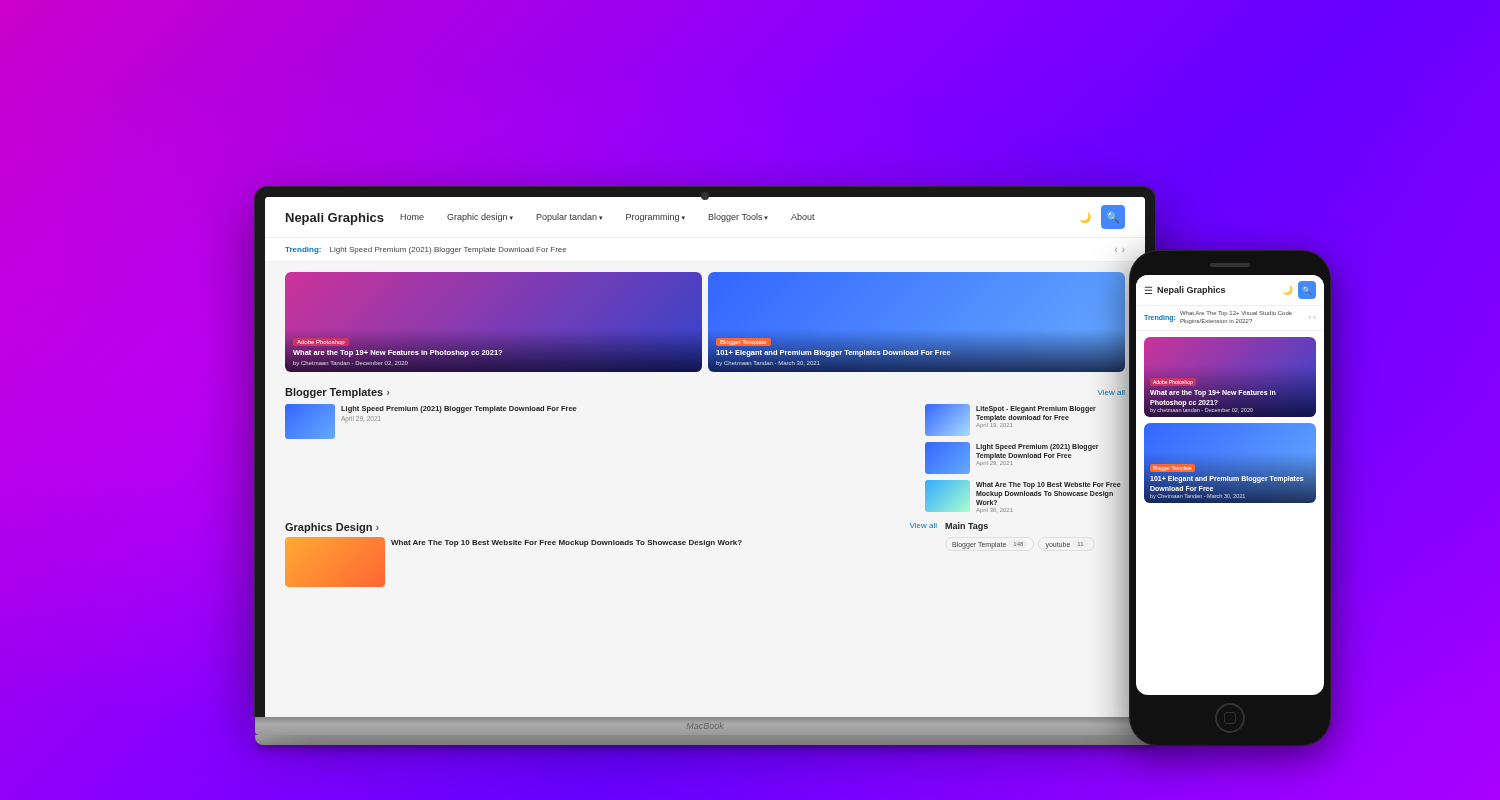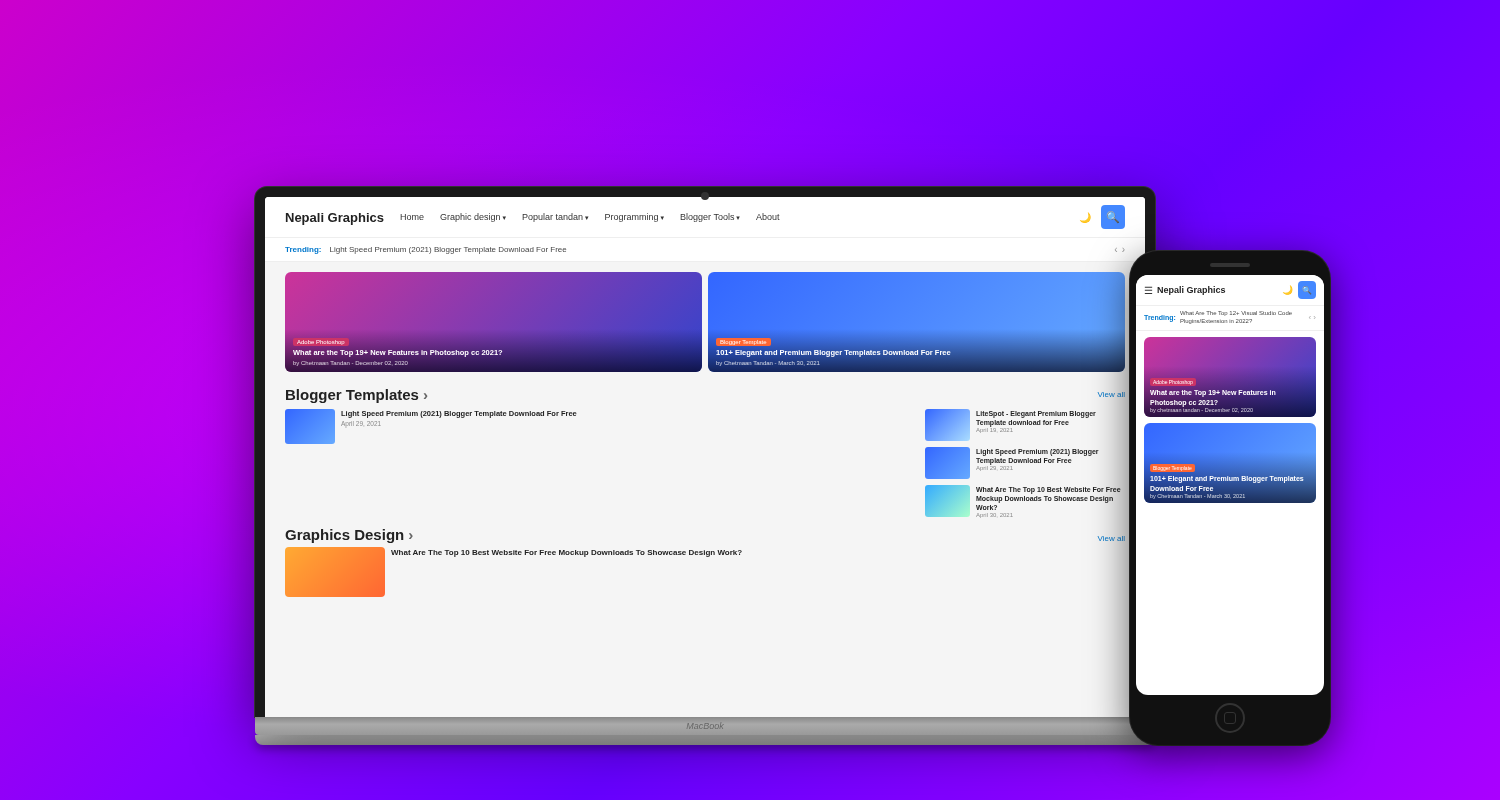--- a/index.html
+++ b/index.html
@@ -116,21 +116,21 @@
 
     .site-logo {
       font-size: 13px;
       font-weight: bold;
       color: #222;
       white-space: nowrap;
     }
 
     .site-nav {
       display: flex;
-      gap: 16px;
+      gap: 23px;
       align-items: center;
       flex: 1;
     }
 
     .nav-item {
       font-size: 9px;
       color: #333;
       white-space: nowrap;
       cursor: pointer;
     }
@@ -267,21 +267,21 @@
     }
 
     .section-row {
       display: flex;
       padding: 4px 20px 2px;
       align-items: center;
       justify-content: space-between;
     }
 
     .section-title {
-      font-size: 15px;
+      font-size: 11px;
       font-weight: bold;
       color: #222;
     }
 
     .section-title::after {
       content: ' ›';
       color: #666;
     }
 
     .view-all {
@@ -417,21 +417,21 @@
       gap: 8px;
     }
 
     .graphics-section {
       flex: 1;
     }
 
     .section-title-row {
       display: flex;
       justify-content: space-between;
-      align-items: flex-end;
+      align-items: flex-start;
       margin-bottom: 4px;
     }
 
     .graphics-item {
       display: flex;
       gap: 6px;
       align-items: flex-start;
     }
 
     .graphics-thumb {
@@ -752,20 +752,33 @@
               <div class="section-title-row">
                 <span class="section-title">Graphics Design</span>
                 <span class="view-all">View all</span>
               </div>
               <div class="graphics-item">
                 <div class="graphics-thumb"></div>
                 <div class="graphics-info-title">What Are The Top 10 Best Website For Free Mockup Downloads To Showcase Design Work?</div>
               </div>
             </div>
 
+            <div class="main-tags-section">
+              <div class="main-tags-title">Main Tags</div>
+              <div class="tags-container">
+                <div class="tag">
+                  <span>Blogger Template</span>
+                  <span class="tag-count">148</span>
+                </div>
+                <div class="tag">
+                  <span>youtube</span>
+                  <span class="tag-count">11</span>
+                </div>
+              </div>
+            </div>
           </div>
 
         </div>
       </div>
     </div>
     <div class="macbook-base"></div>
     <div class="macbook-bottom"></div>
   </div>
 
   <div class="phone">

